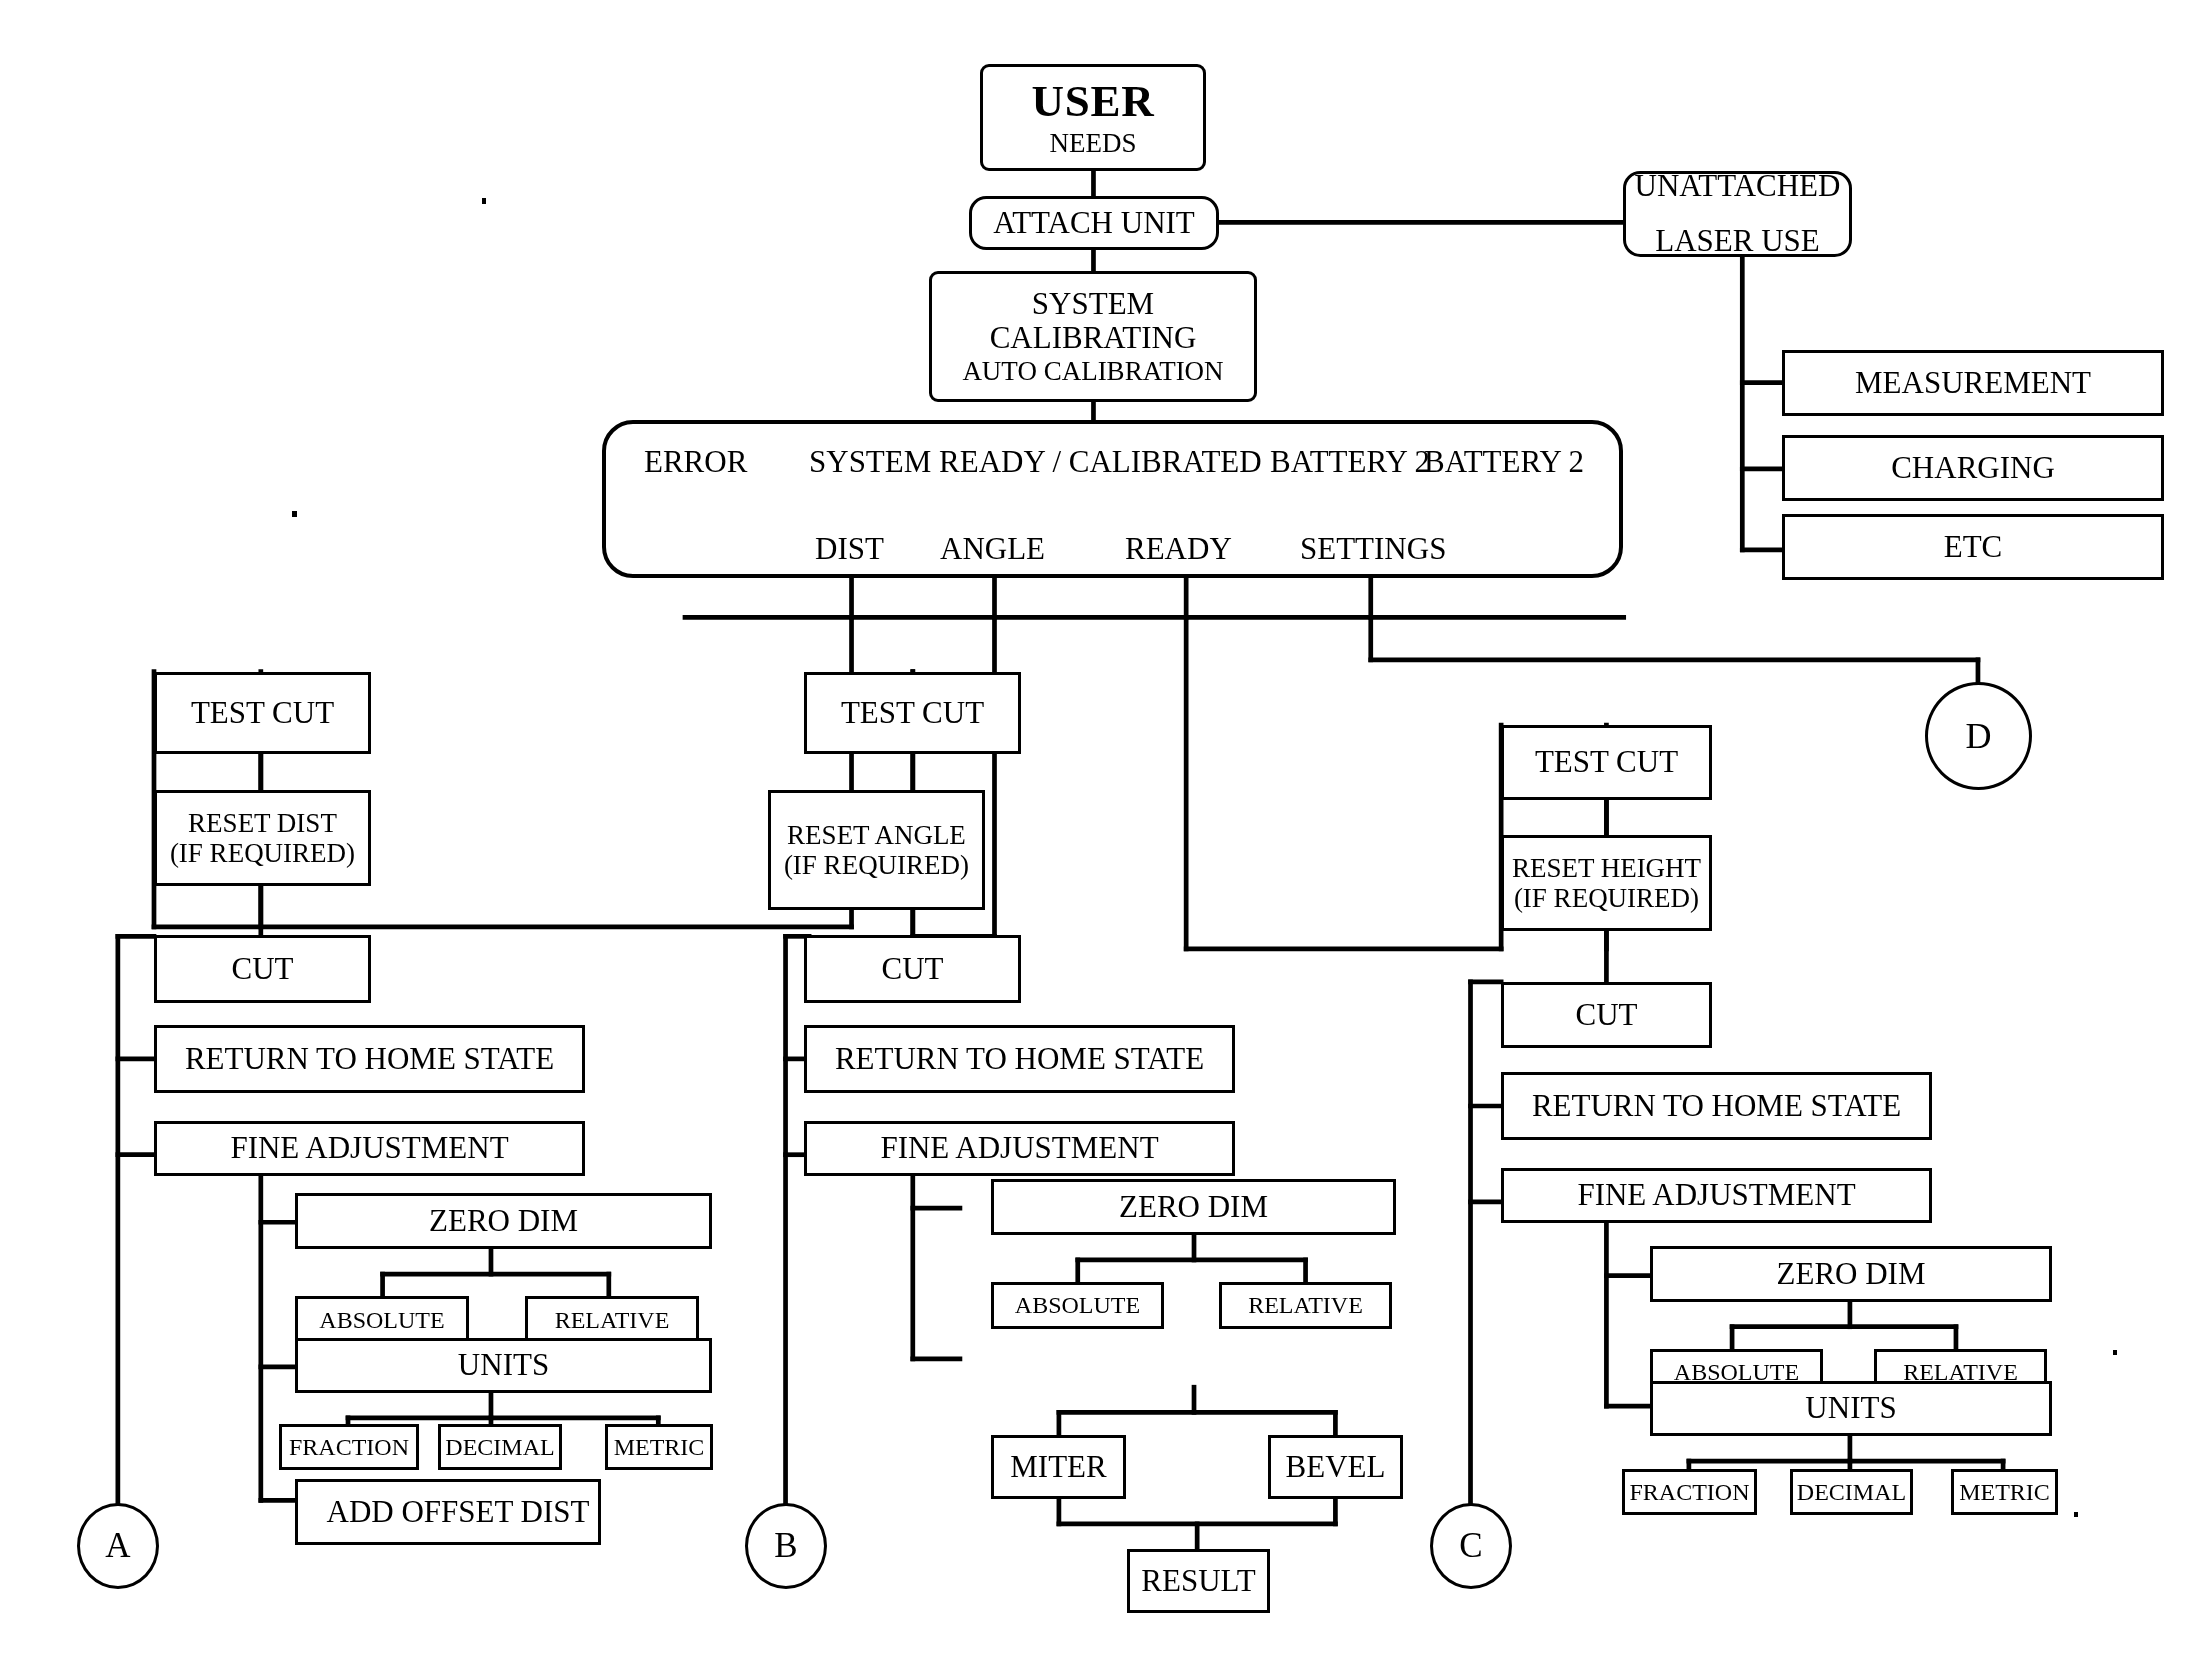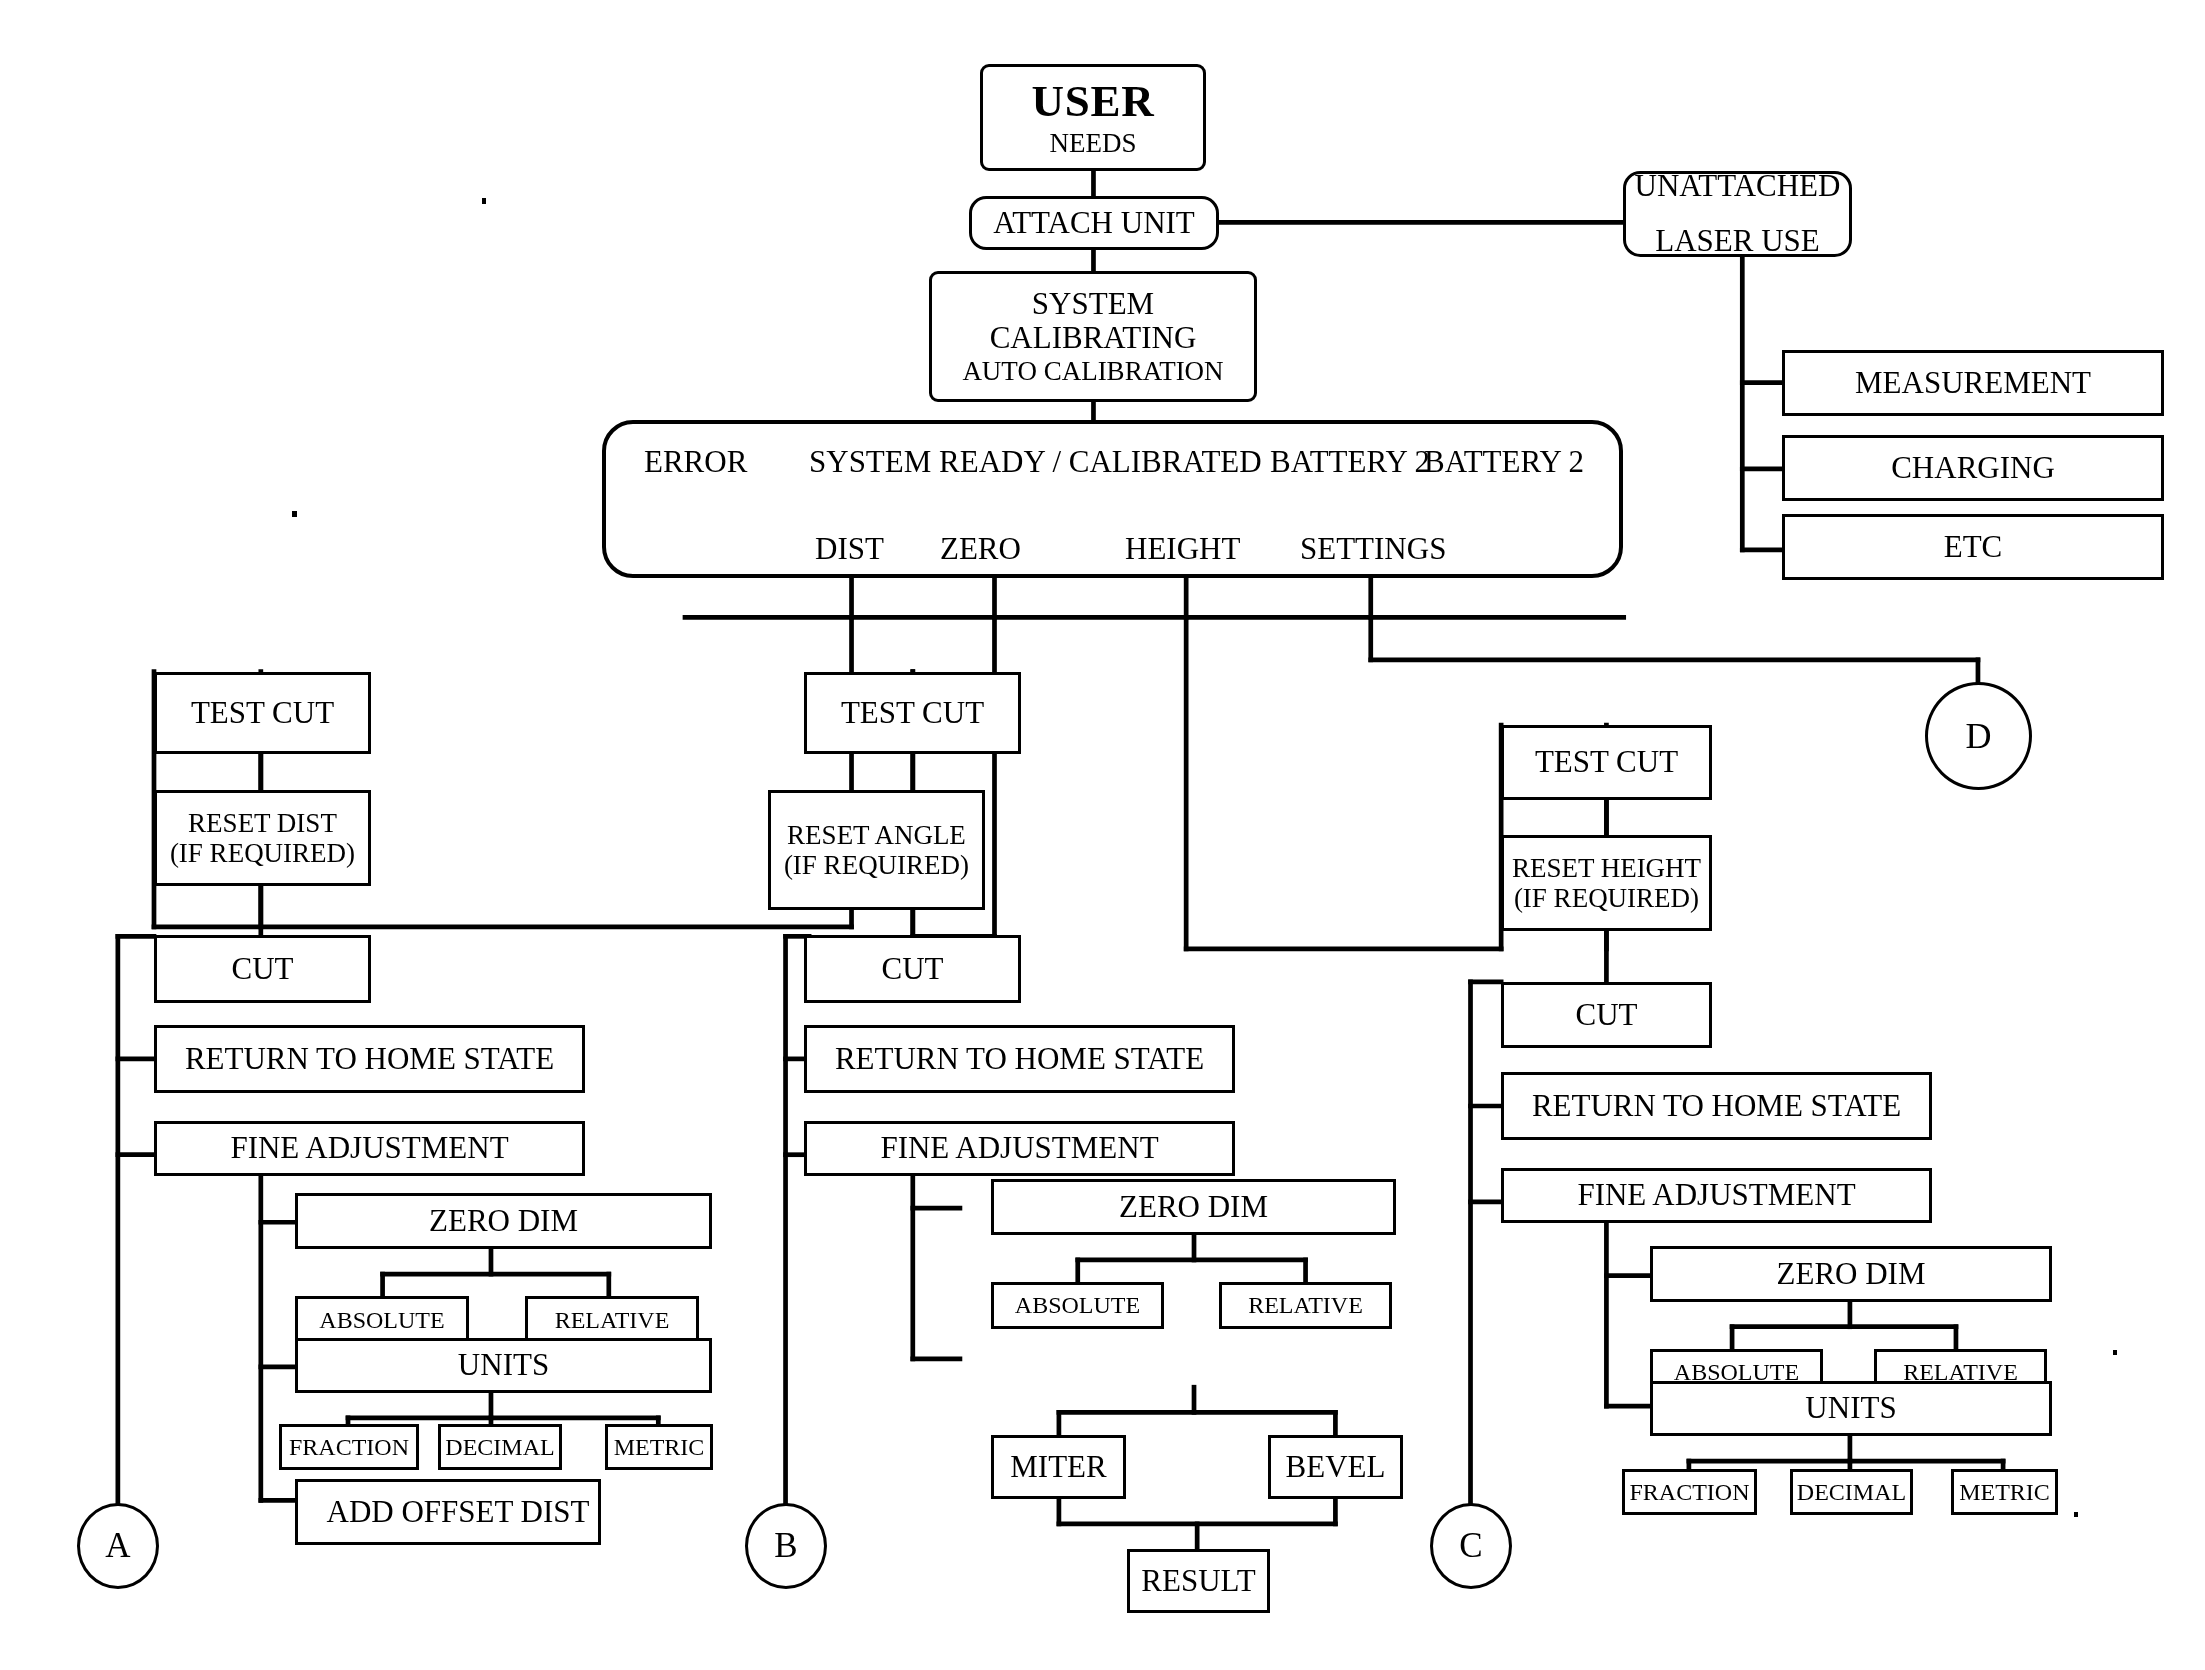--- a/index.html
+++ b/index.html
@@ -234,22 +234,22 @@
   <div class="node thin t-md" style="left:1782px; top:514px; width:382px; height:66px;">
     <div>ETC</div>
   </div>
 
   <div class="panel" style="left:602px; top:420px; width:1021px; height:158px;"></div>
   <div class="lbl" style="left:644px; top:444px;">ERROR</div>
   <div class="lbl" style="left:809px; top:444px;">SYSTEM READY / CALIBRATED</div>
   <div class="lbl" style="left:1270px; top:444px;">BATTERY 2</div>
   <div class="lbl" style="left:1424px; top:444px;">BATTERY 2</div>
   <div class="lbl" style="left:815px; top:531px;">DIST</div>
-  <div class="lbl" style="left:940px; top:531px;">ZERO</div>
-  <div class="lbl" style="left:1125px; top:531px;">HEIGHT</div>
+  <div class="lbl" style="left:940px; top:531px;">ANGLE</div>
+  <div class="lbl" style="left:1125px; top:531px;">READY</div>
   <div class="lbl" style="left:1300px; top:531px;">SETTINGS</div>
 
   <div class="node thin t-md" style="left:154px; top:672px; width:217px; height:82px;">
     <div>TEST CUT</div>
   </div>
   <div class="node thin t-sm" style="left:154px; top:790px; width:217px; height:96px;">
     <div>RESET DIST</div>
     <div>(IF REQUIRED)</div>
   </div>
   <div class="node thin t-md" style="left:154px; top:935px; width:217px; height:68px;">

